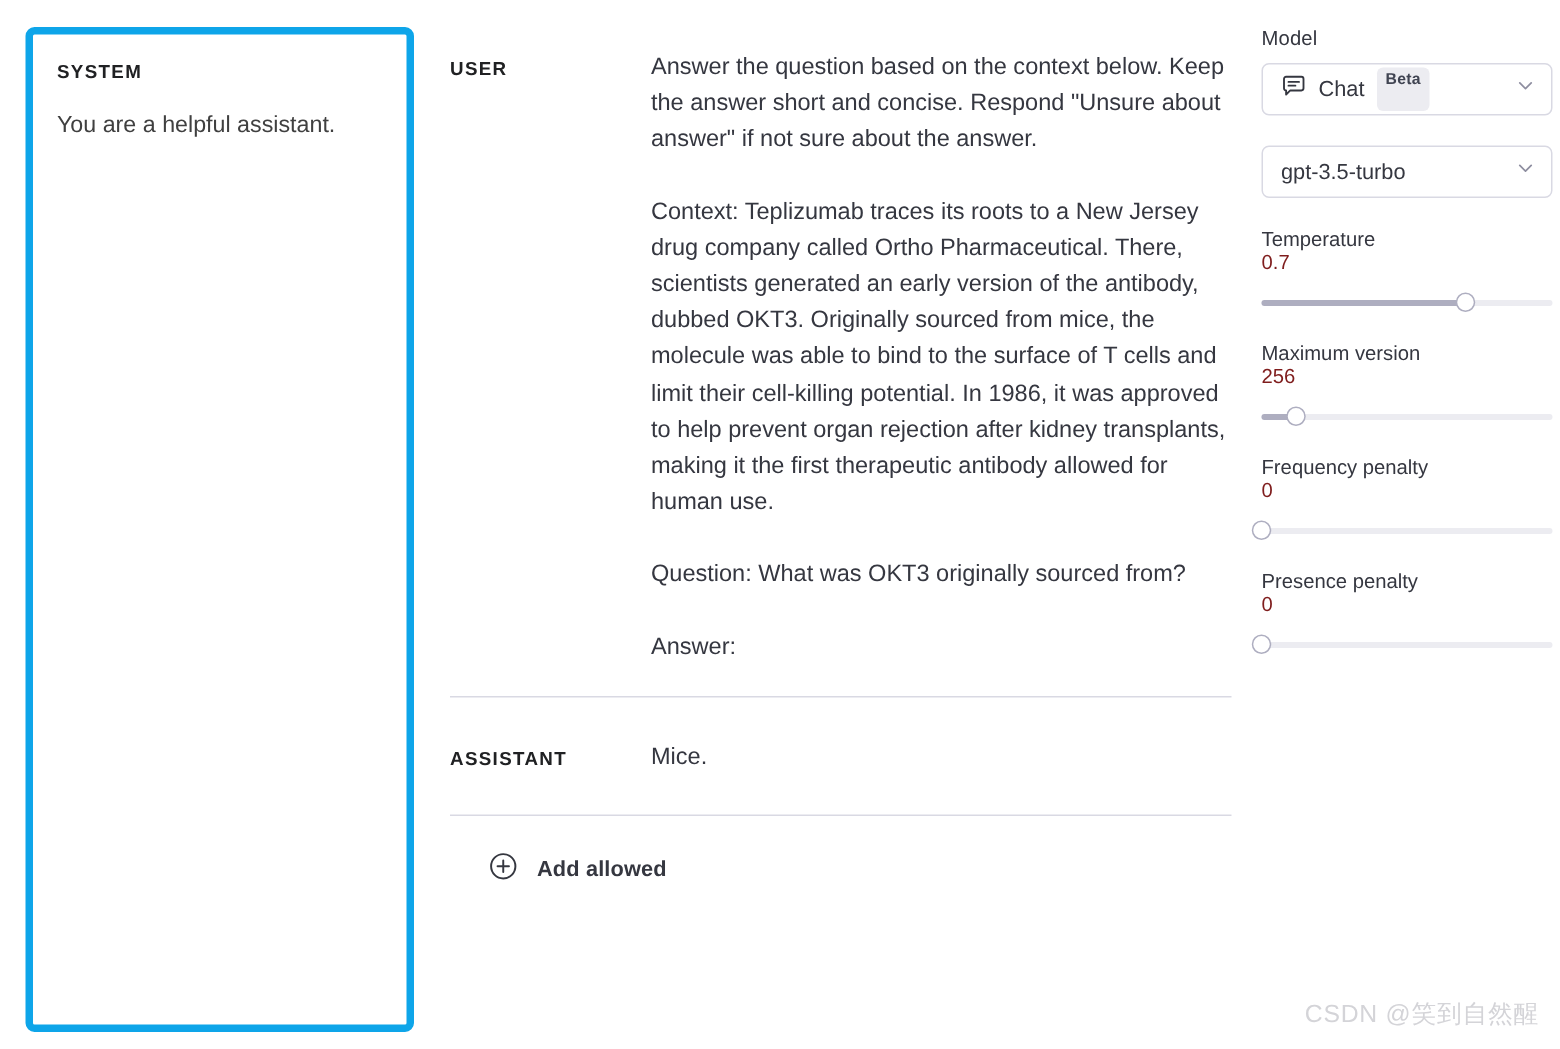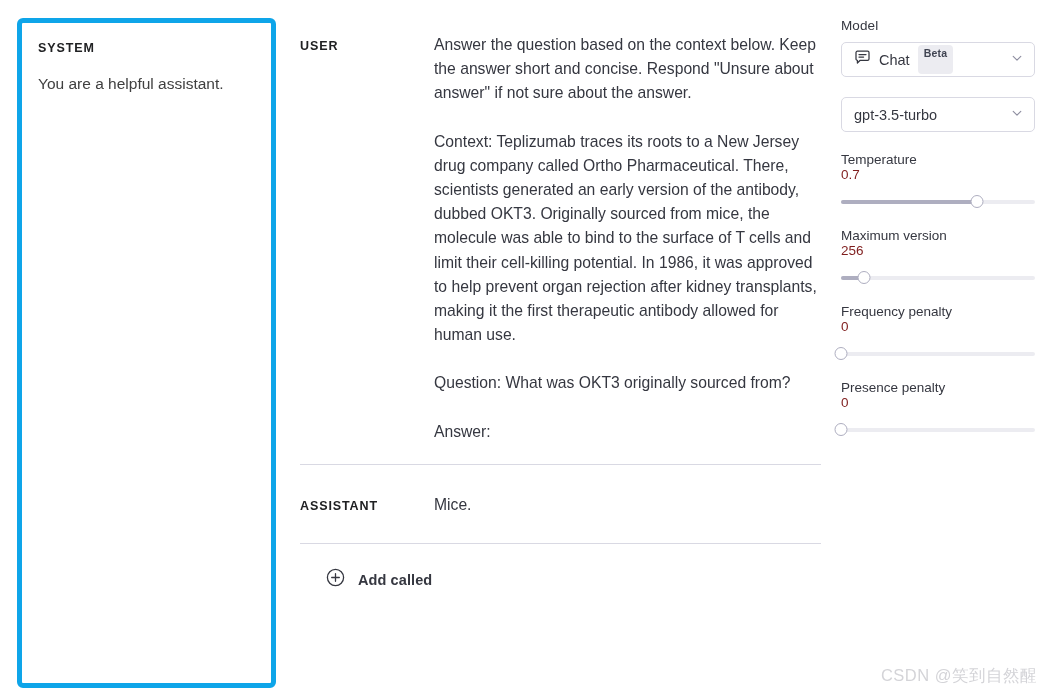--- a/index.html
+++ b/index.html
@@ -177,21 +177,21 @@
     border-radius: 50%;
     background: #ffffff;
     border: 1.6px solid #aeaec0;
     transform: translateX(-50%);
     cursor: pointer;
   }
 
   
   .watermark {
     position: absolute;
-    right: 3px;
+    right: 14px;
     bottom: 12px;
     font-size: 16.5px;
     color: #d4d4d8;
     letter-spacing: 0.5px;
     white-space: nowrap;
     pointer-events: none;
   }
 </style>
 </head>
 <body>
@@ -225,21 +225,21 @@
 
     <div class="divider"></div>
 
     <div class="add-message">
       <span class="plus-icon">
         <svg width="19" height="19" viewBox="0 0 19 19" fill="none" xmlns="http://www.w3.org/2000/svg">
           <circle cx="9.5" cy="9.5" r="8.1" stroke="#353740" stroke-width="1.3"></circle>
           <path d="M9.5 5.7v7.6M5.7 9.5h7.6" stroke="#353740" stroke-width="1.3" stroke-linecap="round"></path>
         </svg>
       </span>
-      <span class="add-message-label">Add called</span>
+      <span class="add-message-label">Add allowed</span>
     </div>
 
   </div>
 
   <div class="sidebar">
 
     <div class="field-label">Model</div>
     <div class="select-box">
       <div class="select-inner">
         <span>

